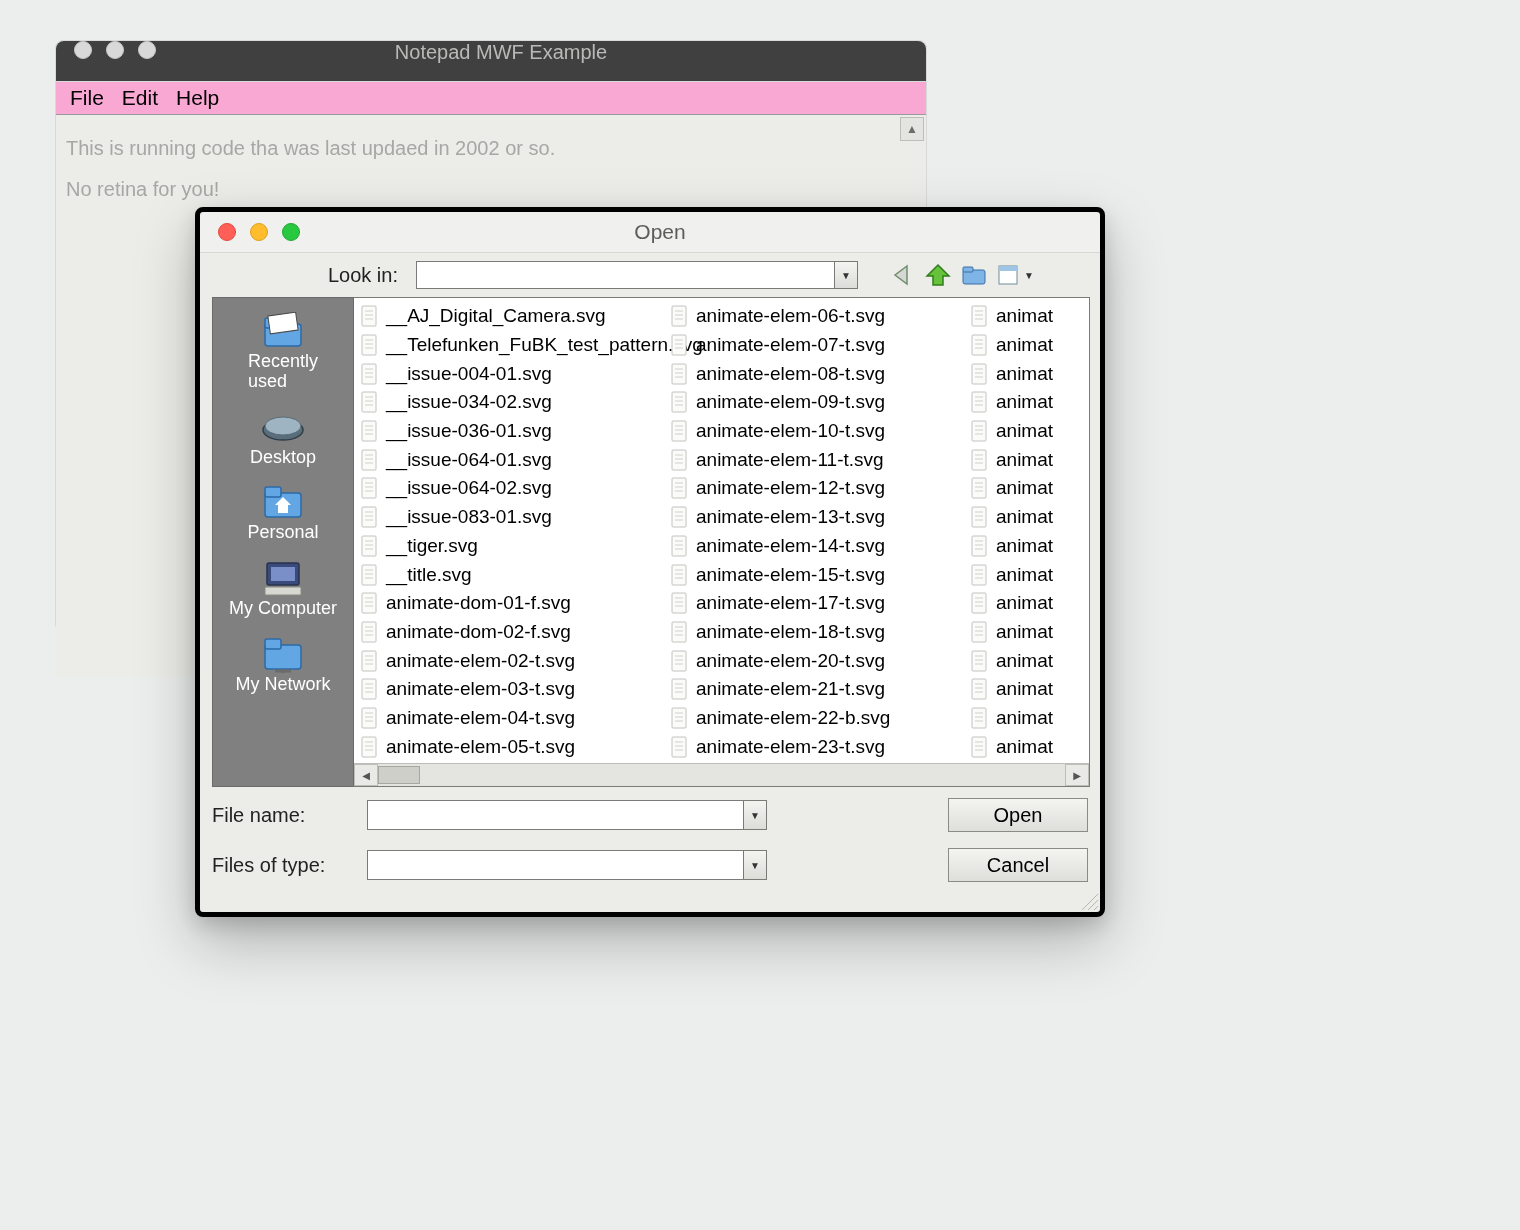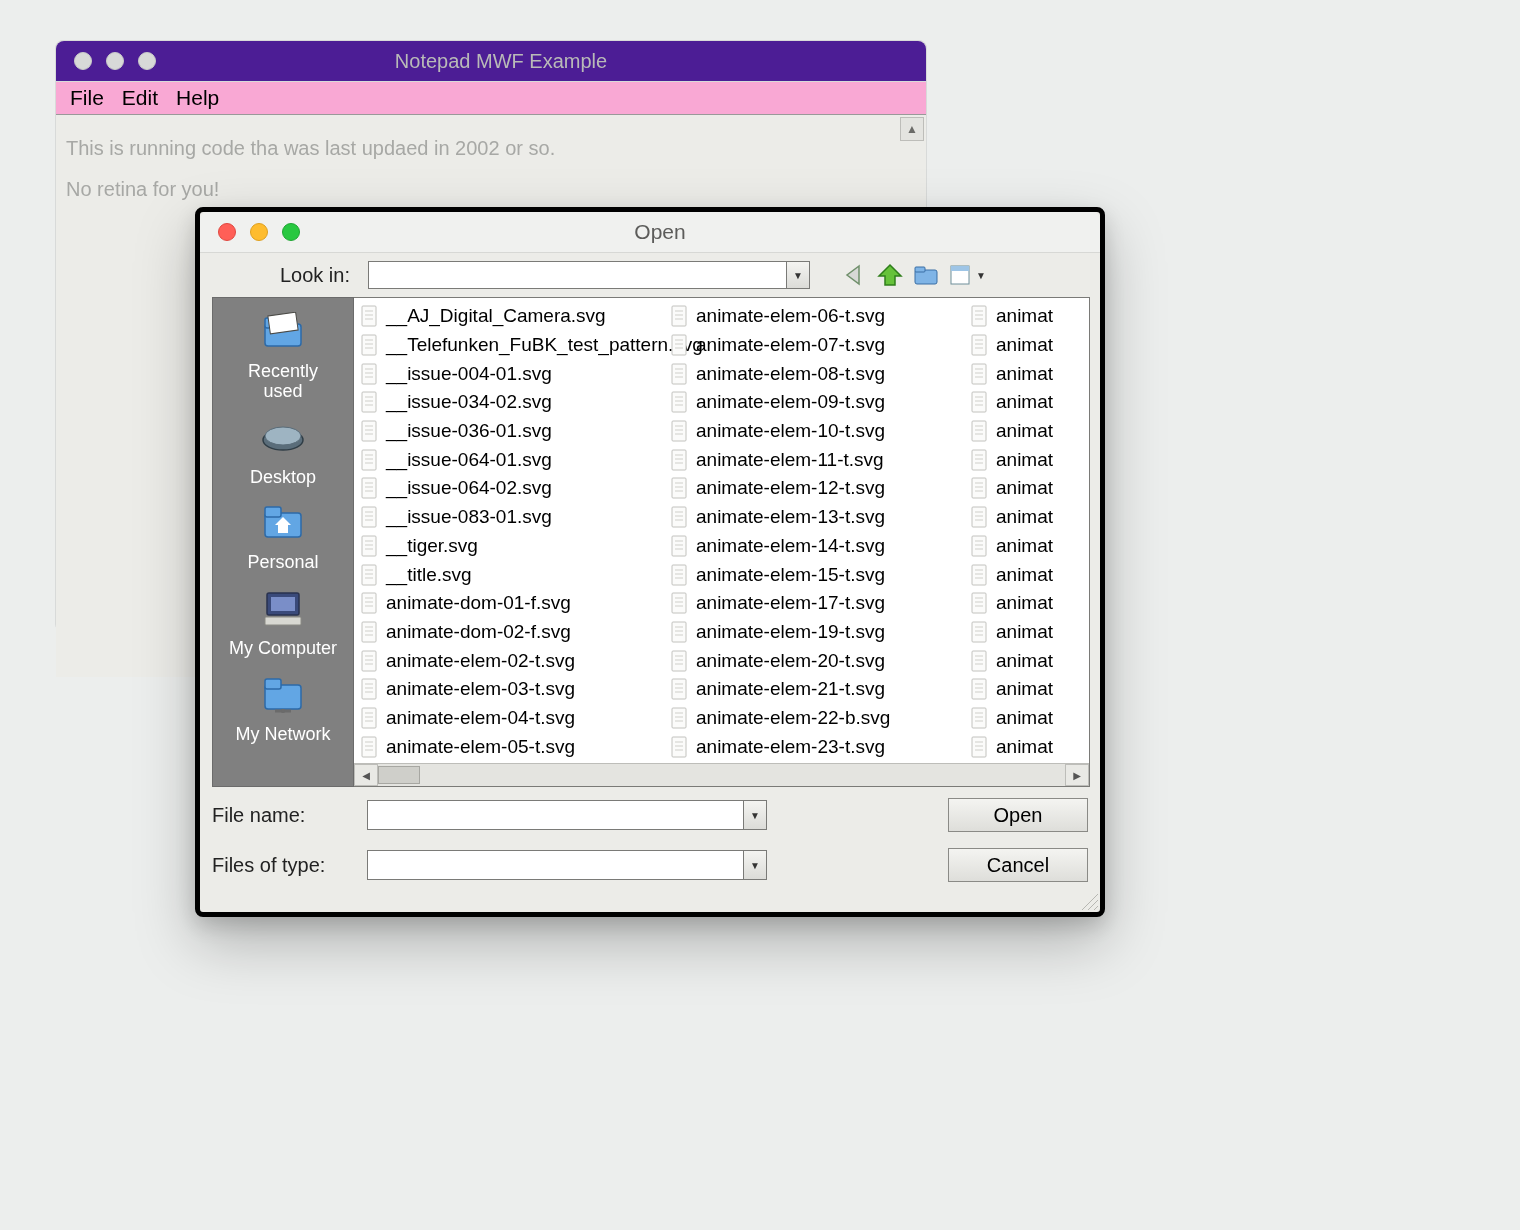--- a/index.html
+++ b/index.html
@@ -17,24 +17,24 @@
     position: absolute;
     left: 55px; top: 40px;
     width: 870px; height: 590px;
     border: 1px solid #d8dad9;
     border-radius: 8px;
     background: #ecece8;
     box-shadow: none;
   }
   .bg-titlebar {
     height: 40px;
-    background: #4c1d95;
+    background: #404040;
     border-bottom: 1px solid #d8dad9;
     border-radius: 8px 8px 0 0;
-    display: flex; align-items: center;
+    display: flex; 
   }
   .traffic {
     display: flex; gap: 14px; padding-left: 18px;
   }
   .tl { width: 16px; height: 16px; border-radius: 50%; }
   .tl-dim { background: #d8d9d8; border: 1px solid #c9cac9; }
   .bg-title { flex:1; text-align:center; color:#b9bab8; font-size:20px; padding-right:80px;}
   .bg-menubar {
     background: #f9a8d4;
     height: 32px;
@@ -80,21 +80,21 @@
   }
   .dlg-title { flex:1; text-align:center; color:#5c5c5a; font-size:21px; padding-right:80px;}
   .tl-red{background:#ff5f57;border:1px solid #e04840;}
   .tl-yel{background:#febc2e;border:1px solid #dea020;}
   .tl-grn{background:#28c840;border:1px solid #1fa633;}
 
   .dlg-toolbar {
     height:44px; display:flex; align-items:center; gap:8px;
     padding: 0 10px 0 0;
   }
-  .look-label { width: 150px; text-align:right; padding-right:10px; font-size:20px; color:#222;}
+  .look-label { width: 150px; text-align:right; padding-right:10px; font-size:20px; color:#222;padding-left:48px;}
   .look-combo {
     flex:0 0 440px; height:26px; background:#fff;
     border:1px solid #7a7a77;
     position:relative;
   }
   .combo-btn, .small-combo-btn {
     position:absolute; right:0; top:0; bottom:0; width:22px;
     background:linear-gradient(#f4f4f1,#dcdcd8);
     border-left:1px solid #7a7a77;
     display:flex;align-items:center;justify-content:center;
@@ -113,21 +113,21 @@
     width:140px;
     background:#808080;
     border:1px solid #6b6b6b;
     display:flex; flex-direction:column; align-items:center;
     padding:8px 0;
     gap:4px;
     color:#fff; font-size:18px;
   }
   .place { display:flex; flex-direction:column; align-items:center; padding:6px 0; width:100%; }
   .place-icon { width:44px; height:38px; display:flex;align-items:center;justify-content:center;}
-  .place-label { text-align:center; line-height:1.1; margin-top:12px;}
+  .place-label { line-height:1.1; margin-top:2px;}
 
   .file-area {
     flex:1;
     display:flex; flex-direction:column;
     border:1px solid #7a7a77;
     border-left:none;
     background:#fff;
     position:relative;
   }
   .file-cols {
@@ -497,21 +497,21 @@
             <div class="fitem">
               <svg class="ficon" width="20" height="22">
                 <use href="#file-glyph"></use>
               </svg>
               <span>animate-elem-17-t.svg</span>
             </div>
             <div class="fitem">
               <svg class="ficon" width="20" height="22">
                 <use href="#file-glyph"></use>
               </svg>
-              <span>animate-elem-19-t.svg</span>
+              <span>animate-elem-18-t.svg</span>
             </div>
             <div class="fitem">
               <svg class="ficon" width="20" height="22">
                 <use href="#file-glyph"></use>
               </svg>
               <span>animate-elem-20-t.svg</span>
             </div>
             <div class="fitem">
               <svg class="ficon" width="20" height="22">
                 <use href="#file-glyph"></use>

